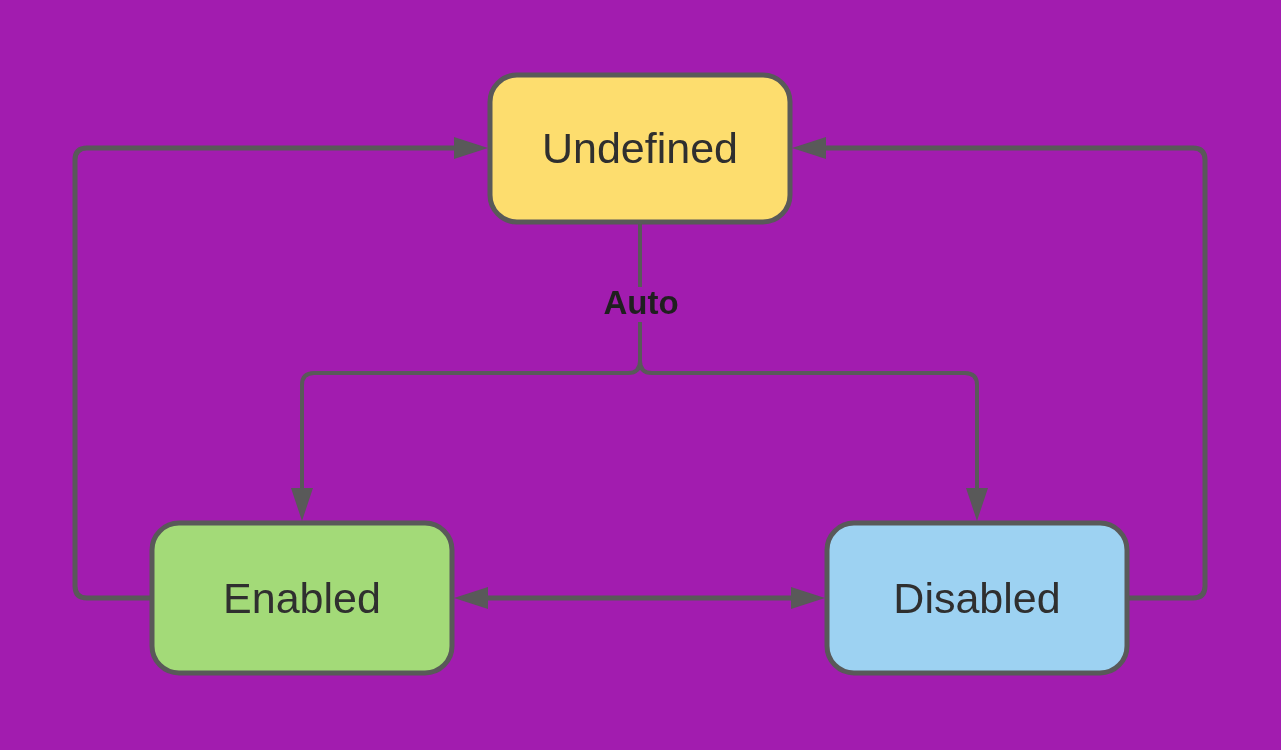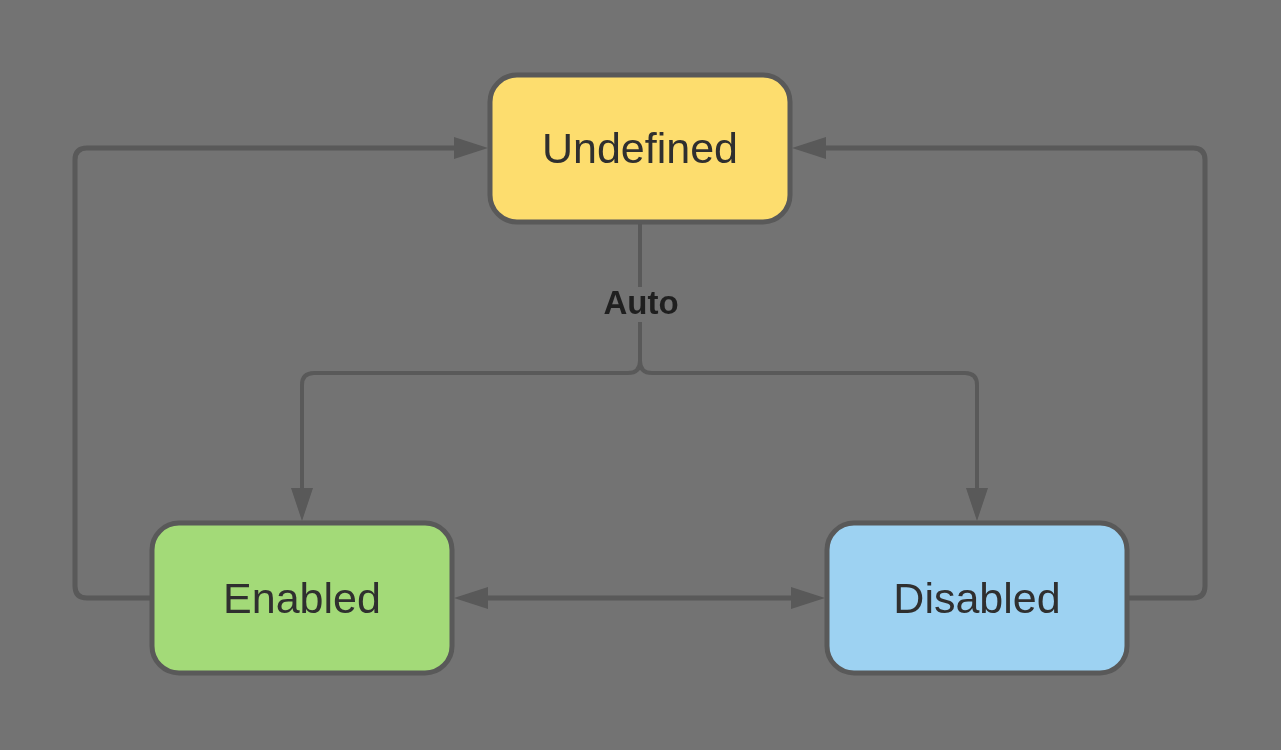--- a/index.html
+++ b/index.html
@@ -8,21 +8,21 @@
     background: #ffffff;
     width: 1281px;
     height: 750px;
     overflow: hidden;
     font-family: "Liberation Sans", sans-serif;
   }
   .canvas {
     position: relative;
     width: 1281px;
     height: 750px;
-    background: #737373;
+    background: #a21caf;
   }
   svg { display: block; }
   .node-rect {
     stroke: #595959;
     stroke-width: 5;
   }
   .edge-path {
     fill: none;
     stroke: #595959;
     stroke-width: 5;

